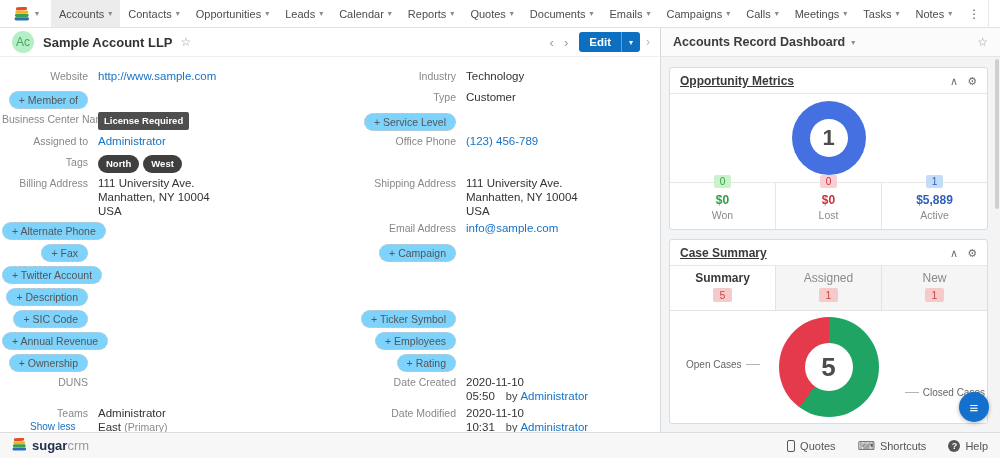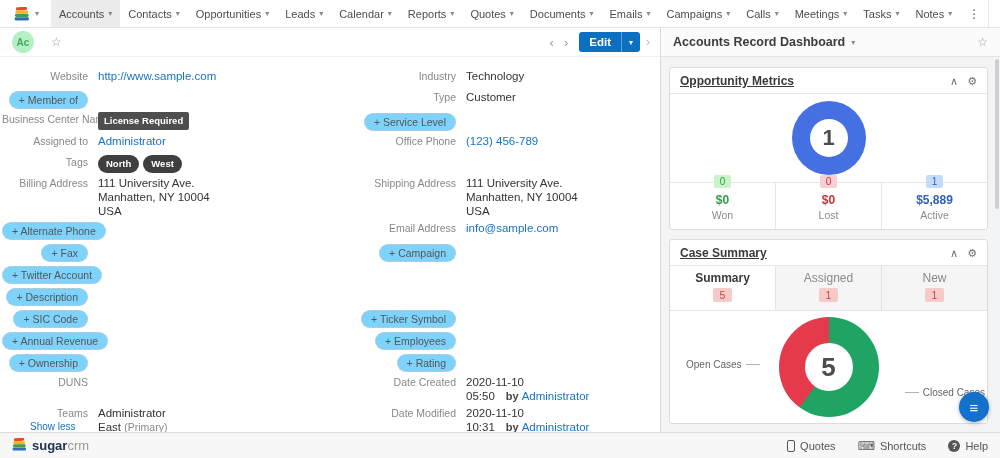--- a/index.html
+++ b/index.html
@@ -14,21 +14,21 @@
   .nav-item.active { background:#ececec; }
   .caret { font-size:8px; color:#8a8a8a; }
   .nav-more { display:flex; align-items:center; padding:0 8px; font-size:12px; color:#555; cursor:pointer; }
   .nav-right { display:flex; align-items:center; border-left:1px solid #e7e7e7; padding:0 10px; gap:10px; }
   .search-input { border:0; outline:0; font-size:11px; width:140px; color:#333; font-family:inherit; }
   .search-input::placeholder { color:#9a9a9a; }
 
   
   .header-row { height:29px; display:flex; }
   .record-header { width:660px; display:flex; align-items:center; padding:0 10px 0 12px; border-bottom:1px solid #efefef; background:#fff; }
-  .avatar-initials { width:22px; height:22px; border-radius:50%; background:#b5efc6; color:#4aa45e; font-size:10px; font-weight:bold; display:flex; align-items:center; justify-content:center; margin-right:9px; }
+  .avatar-initials { width:22px; height:22px; border-radius:50%; background:#b5efc6; color:#4aa45e; font-size:12px; font-weight:normal; display:flex; align-items:center; justify-content:center; margin-right:9px; }
   .record-title { font-size:13px; font-weight:bold; color:#333; }
   .fav-star { color:#9b9b9b; font-size:12px; margin-left:8px; cursor:pointer; }
   .record-header .spacer { flex:1; }
   .nav-chevron { color:#9a9a9a; font-size:13px; padding:0 5px; cursor:pointer; }
   .edit-btn { display:flex; align-items:stretch; background:var(--primary); border-radius:3px; overflow:hidden; margin:0 6px; cursor:pointer; }
   .edit-btn .edit-label { color:#fff; font-size:11.5px; font-weight:bold; padding:4px 10px; }
   .edit-btn .edit-caret { color:#fff; font-size:8px; display:flex; align-items:center; padding:0 7px; border-left:1px solid rgba(255,255,255,.35); }
   .collapse-chevron { color:#b9b9b9; font-size:12px; cursor:pointer; }
   .dash-header { width:340px; display:flex; align-items:center; padding:0 12px; border-left:1px solid #d9d9d9; border-bottom:1px solid #e5e5e5; background:#fbfbfb; }
   .dash-title { font-size:12.5px; font-weight:bold; color:#3c3c3c; cursor:pointer; }
@@ -38,21 +38,21 @@
   
   .main-row { display:flex; height:375px; }
   .record-panel { width:660px; background:#fff; position:relative; overflow:hidden; }
   .fields-grid { display:grid; grid-template-columns:96px 246px 122px 184px; padding:9px 6px 0 2px; grid-auto-rows:minmax(21px,auto); row-gap:0; }
   .f-label { text-align:right; font-size:10.5px; color:#888; padding:4px 10px 0 0; white-space:nowrap; }
   .f-value { font-size:11.5px; color:#333; padding:3px 4px 0 0; line-height:14px; }
   .f-link { color:var(--link); text-decoration:none; cursor:pointer; }
   .add-btn { border:1px dashed #c8c8c8; background:#7dd3fc; border-radius:11px; font-size:10.5px; color:#555; padding:2px 9px; white-space:nowrap; cursor:pointer; font-family:inherit; }
   .dark-badge { background:#4e4e4e; color:#fff; font-size:9.5px; font-weight:bold; padding:2px 6px; border-radius:2px; display:inline-block; }
   .tag-pill { background:#3f3f3f; color:#fff; font-size:9.5px; font-weight:bold; padding:2px 8px; border-radius:9px; display:inline-block; margin-right:4px; cursor:pointer; }
-  .by-word { color:#444; font-weight:bold; font-size:11px; margin:0 3px;padding-left:8px; }
+  .by-word { color:#444; font-weight:normal; font-size:11px; margin:0 3px;padding-left:8px; }
   .suffix-light { color:#8a8a8a; font-size:10.5px; }
   .show-less { position:absolute; left:30px; bottom:0; font-size:10px; color:var(--link); cursor:pointer; }
 
   
   .dashboard { width:340px; background:#f3f4f6; border-left:1px solid #d9d9d9; position:relative; overflow:hidden; padding:10px 12px 0 8px; }
   .card { background:#fff; border:1px solid #dcdcdc; border-radius:3px; margin-bottom:9px; overflow:hidden; }
   .card-header { display:flex; align-items:center; padding:6px 10px 5px; border-bottom:1px solid #e7e7e7; }
   .card-title { font-size:12px; font-weight:bold; color:#3a3a3a;text-decoration:underline; }
   .card-header .spacer { flex:1; }
   .card-icon { color:#6d6d6d; font-size:11px; margin-left:9px; cursor:pointer; }
@@ -170,20 +170,21 @@
     </div>
   <div class="nav-right">
     <input class="search-input" placeholder="Search" style="">
 
   </div>
 </div>
 
 <div class="header-row">
   <div class="record-header">
     <div class="avatar-initials">Ac</div>
+    <span class="record-title">Sample Account LLP</span>
     <span class="fav-star">☆</span>
     <div class="spacer"></div>
     <span class="nav-chevron">‹</span>
     <span class="nav-chevron">›</span>
     <div class="edit-btn">
       <span class="edit-label">Edit</span>
       <span class="edit-caret">▾</span>
     </div>
     <span class="collapse-chevron">›</span>
   </div>

